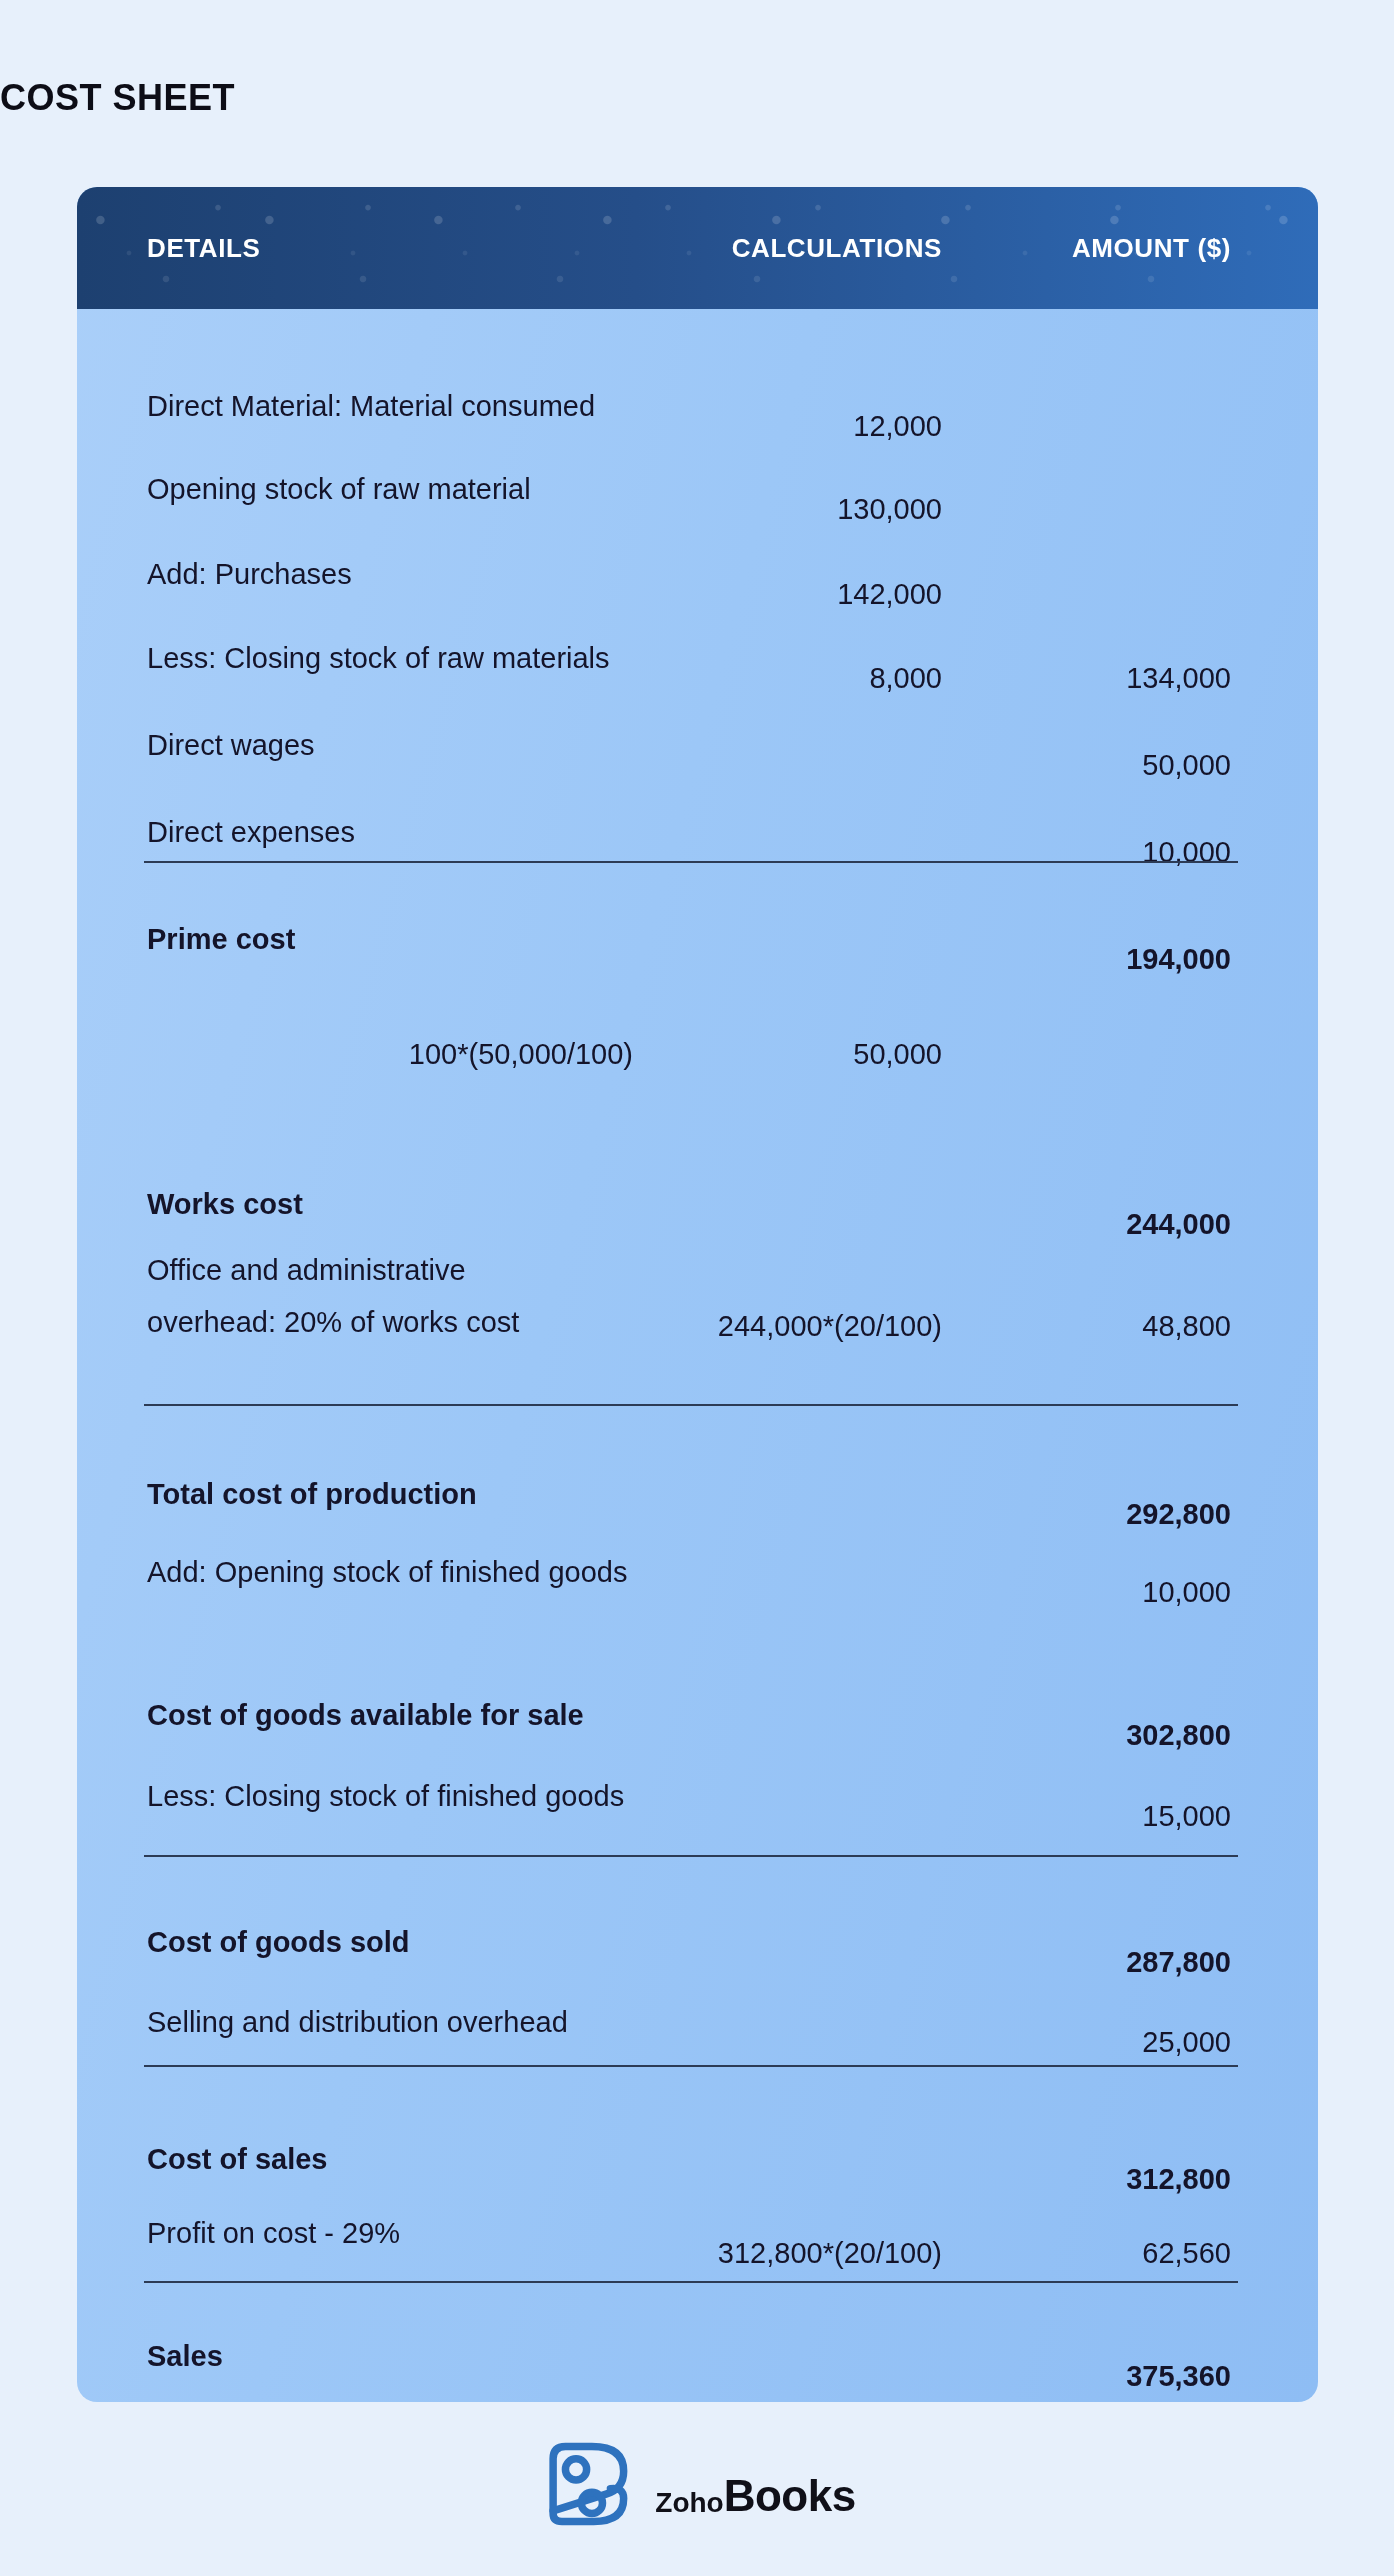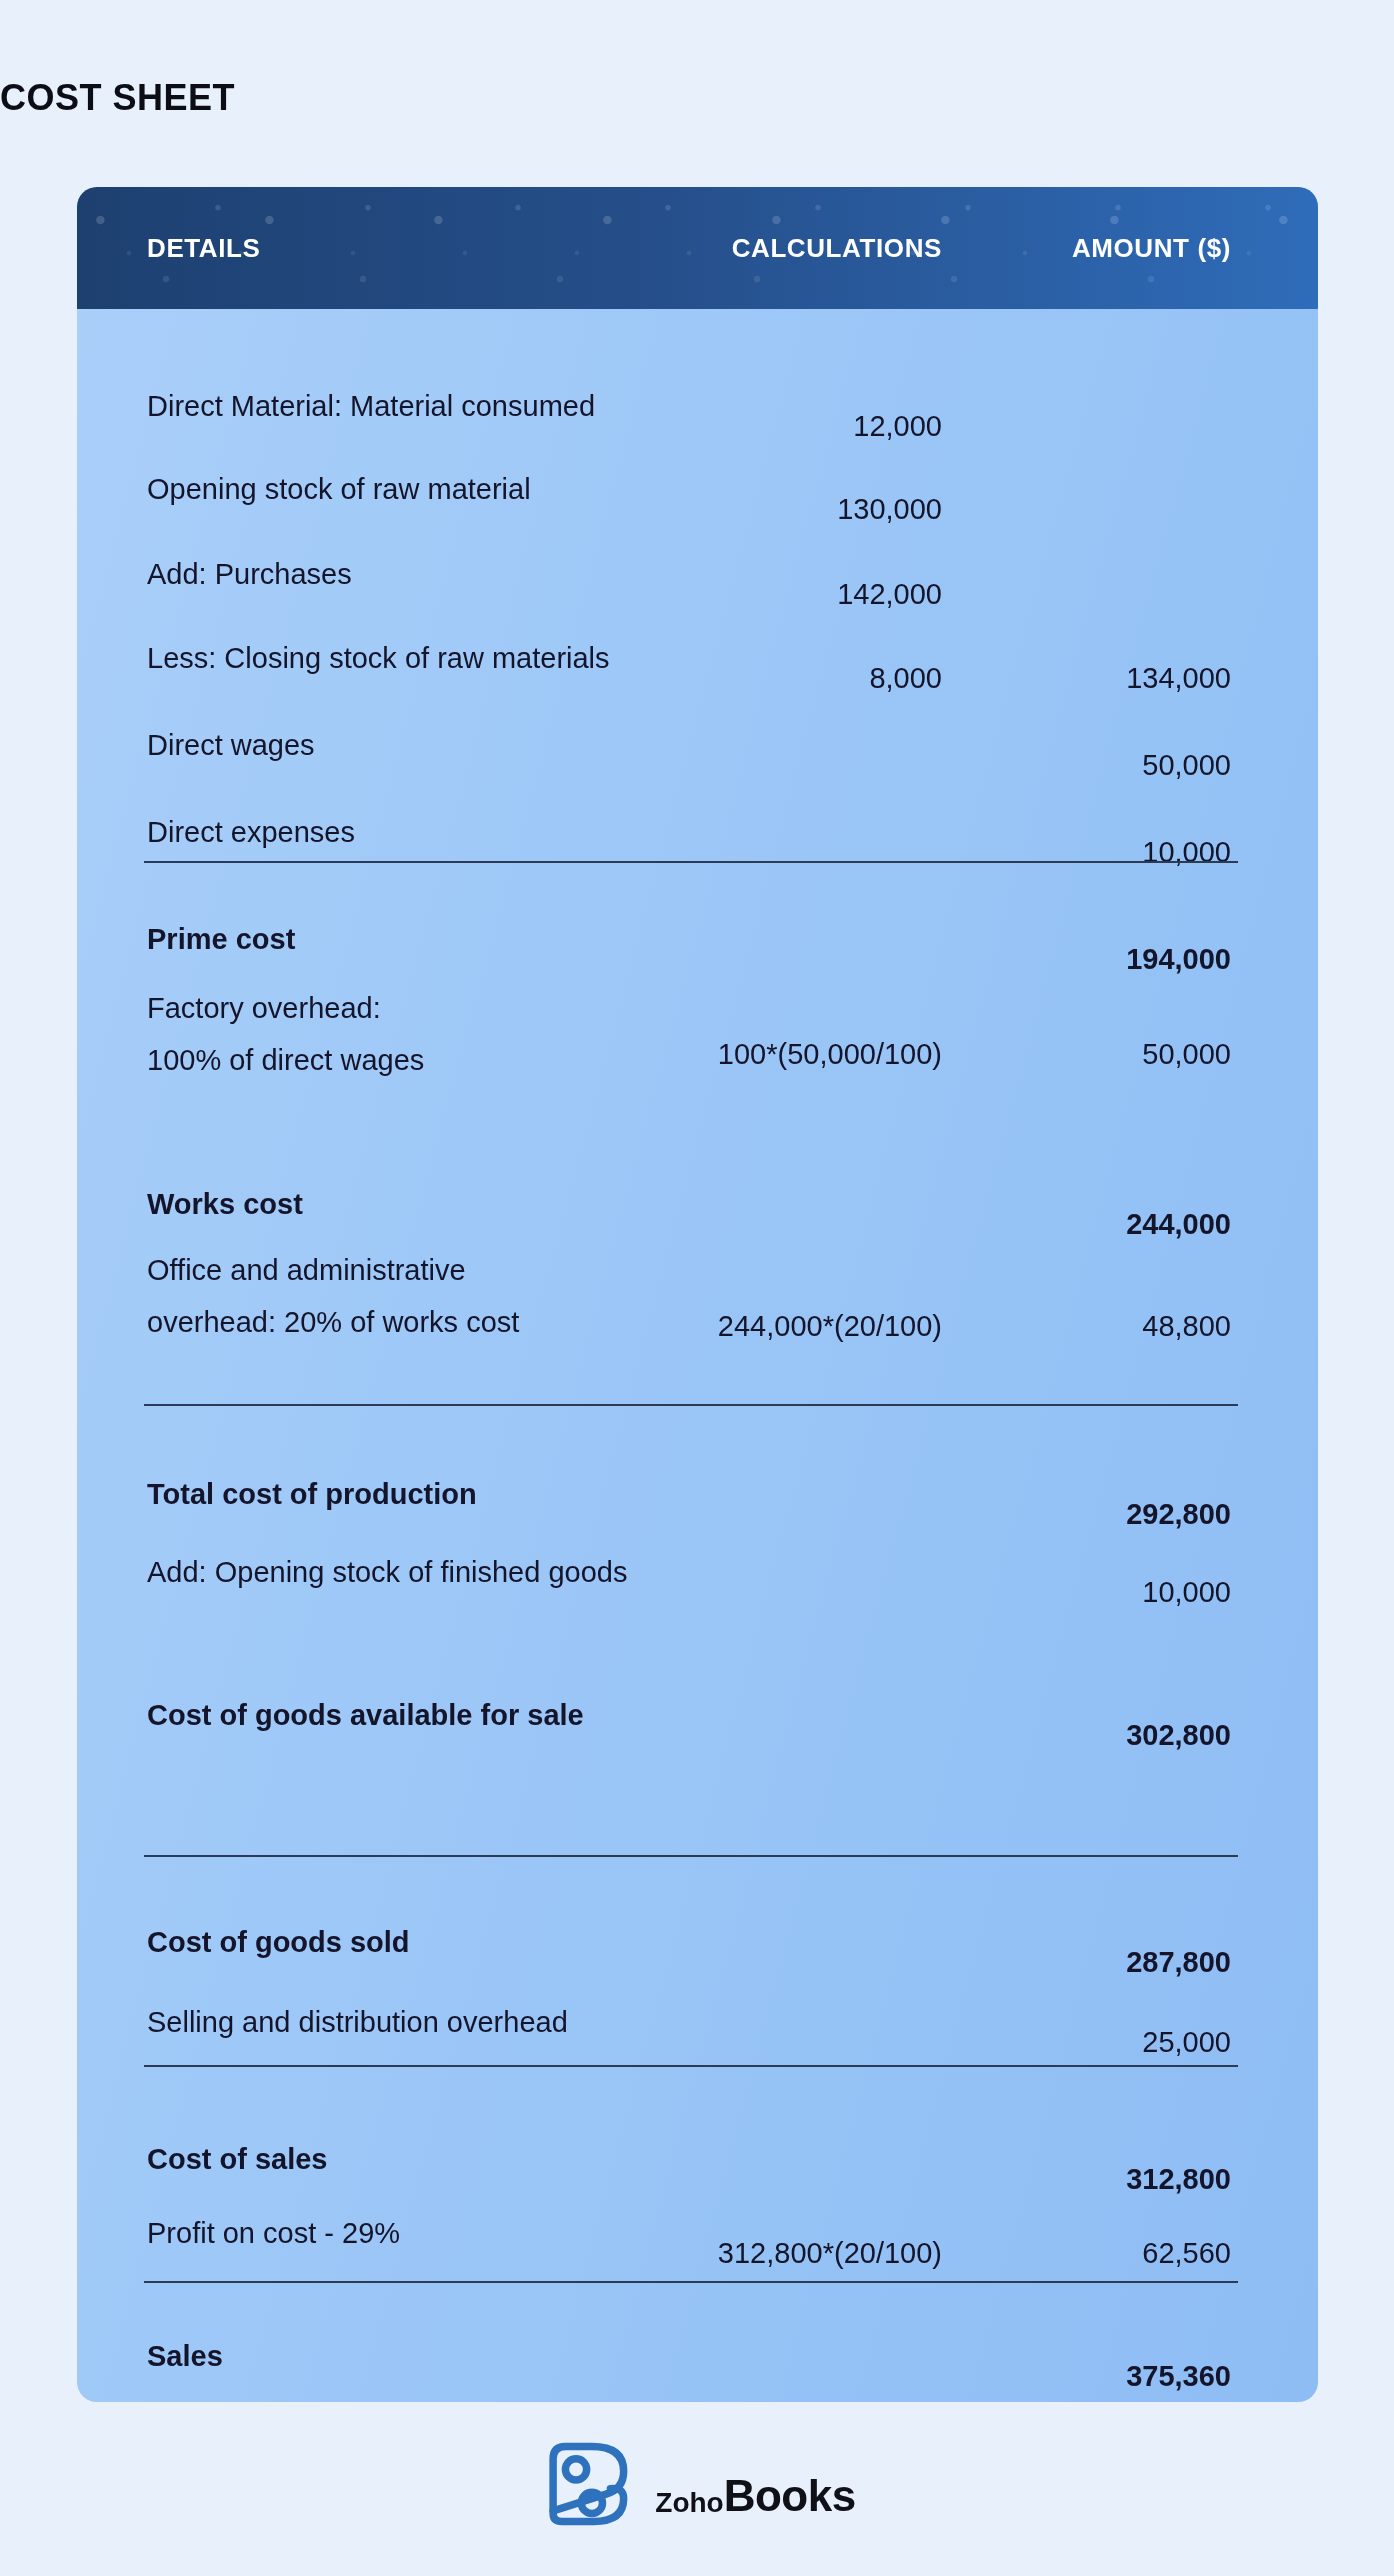--- a/index.html
+++ b/index.html
@@ -116,24 +116,20 @@
 
     <div class="hr" style="top:674px"></div>
 
     <div class="row bold" style="top:712px">
       <span class="details">Prime cost</span>
       <span class="calc"></span>
       <span class="amount">194,000</span>
     </div>
 
     <div class="row two" style="top:791px">
-      <span class="details">
-        <span>Factory overhead:</span>
-        <span>100% of direct wages</span>
-      </span>
       <span class="calc">100*(50,000/100)</span>
       <span class="amount">50,000</span>
     </div>
 
     <div class="row bold" style="top:977px">
       <span class="details">Works cost</span>
       <span class="calc"></span>
       <span class="amount">244,000</span>
     </div>
 
@@ -159,20 +155,25 @@
       <span class="calc"></span>
       <span class="amount">10,000</span>
     </div>
 
     <div class="row bold" style="top:1488px">
       <span class="details">Cost of goods available for sale</span>
       <span class="calc"></span>
       <span class="amount">302,800</span>
     </div>
 
+    <div class="row" style="top:1569px">
+      <span class="details">Less: Closing stock of finished goods</span>
+      <span class="calc"></span>
+      <span class="amount">15,000</span>
+    </div>
 
     <div class="hr" style="top:1668px"></div>
 
     <div class="row bold" style="top:1715px">
       <span class="details">Cost of goods sold</span>
       <span class="calc"></span>
       <span class="amount">287,800</span>
     </div>
 
     <div class="row" style="top:1795px">

